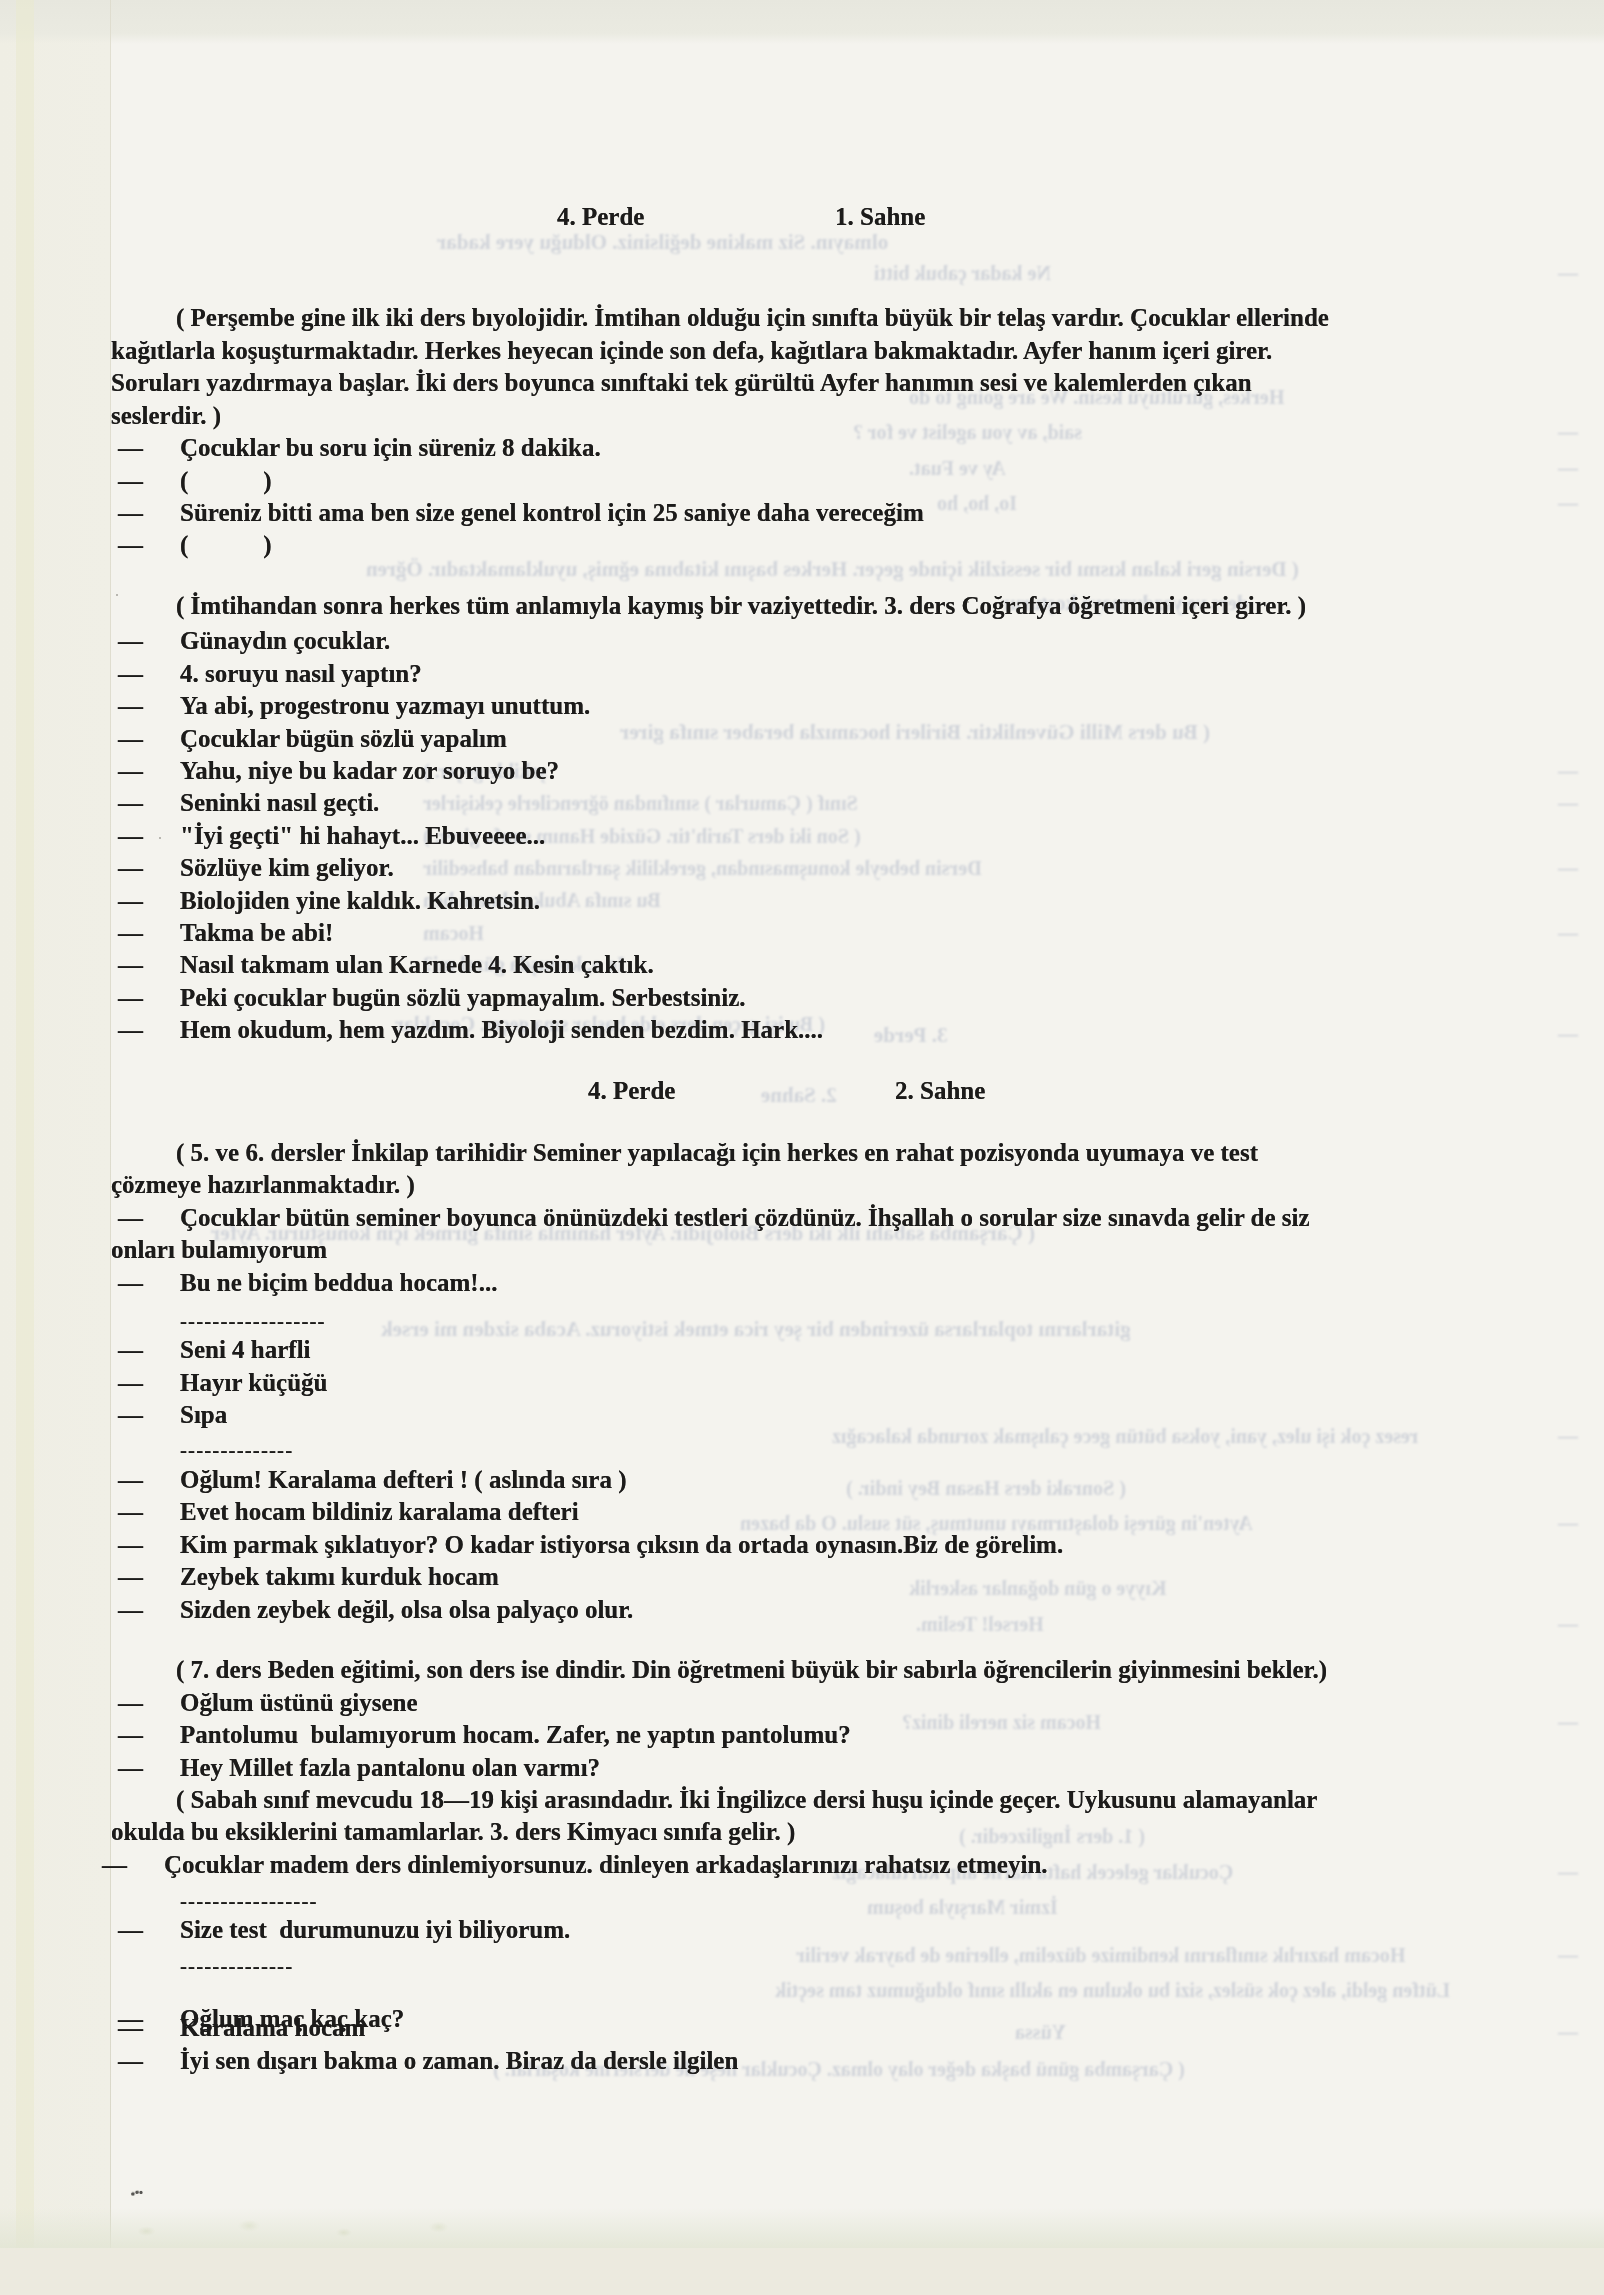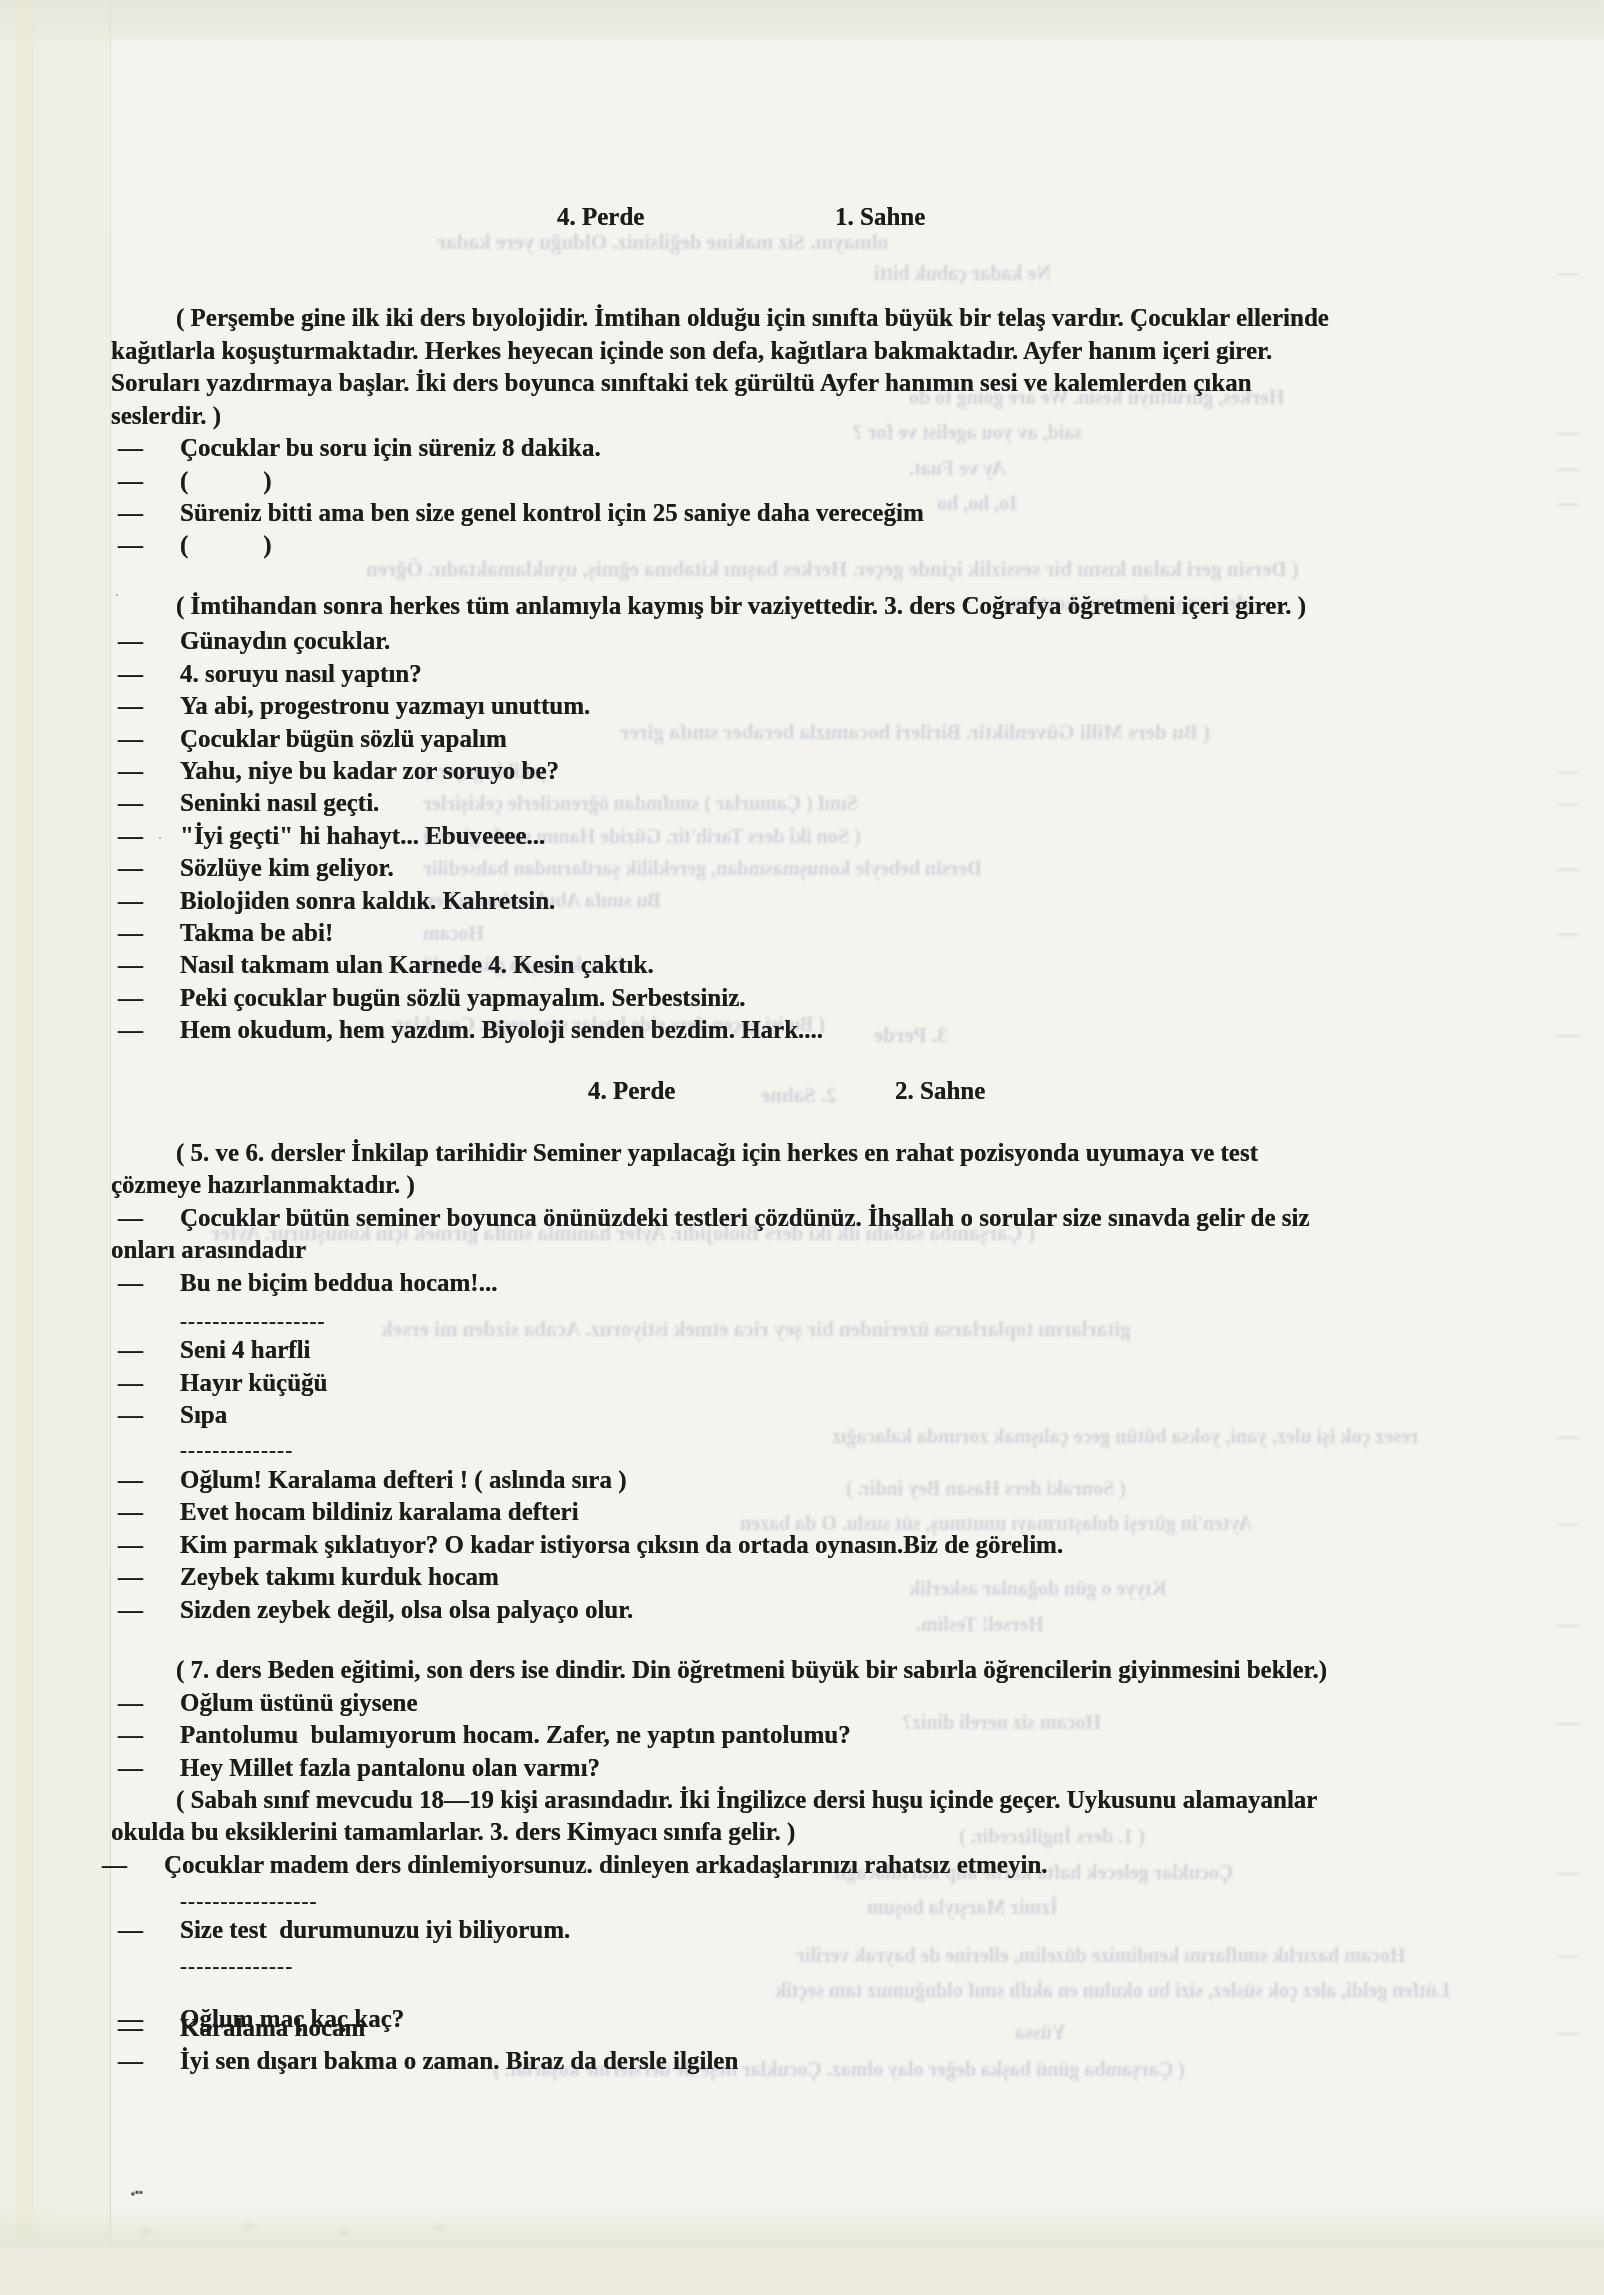--- a/index.html
+++ b/index.html
@@ -114,31 +114,31 @@
       <div class="line dlg" style="top: 531px; left: 118px;"><span class="dash">—</span><span>(            )</span></div>
       <div class="line para" style="top: 592px; left: 176px;">( İmtihandan sonra herkes tüm anlamıyla kaymış bir vaziyettedir. 3. ders Coğrafya öğretmeni içeri girer. )</div>
       <div class="line dlg" style="top: 627px; left: 118px;"><span class="dash">—</span><span>Günaydın çocuklar.</span></div>
       <div class="line dlg" style="top: 660px; left: 118px;"><span class="dash">—</span><span>4. soruyu nasıl yaptın?</span></div>
       <div class="line dlg" style="top: 692px; left: 118px;"><span class="dash">—</span><span>Ya abi, progestronu yazmayı unuttum.</span></div>
       <div class="line dlg" style="top: 725px; left: 118px;"><span class="dash">—</span><span>Çocuklar bügün sözlü yapalım</span></div>
       <div class="line dlg" style="top: 757px; left: 118px;"><span class="dash">—</span><span>Yahu, niye bu kadar zor soruyo be?</span></div>
       <div class="line dlg" style="top: 789px; left: 118px;"><span class="dash">—</span><span>Seninki nasıl geçti.</span></div>
       <div class="line dlg" style="top: 822px; left: 118px;"><span class="dash">—</span><span>"İyi geçti" hi hahayt... Ebuveeee...</span></div>
       <div class="line dlg" style="top: 854px; left: 118px;"><span class="dash">—</span><span>Sözlüye kim geliyor.</span></div>
-      <div class="line dlg" style="top: 887px; left: 118px;"><span class="dash">—</span><span>Biolojiden sonra kaldık. Kahretsin.</span></div>
+      <div class="line dlg" style="top: 887px; left: 118px;"><span class="dash">—</span><span>Biolojiden yine kaldık. Kahretsin.</span></div>
       <div class="line dlg" style="top: 919px; left: 118px;"><span class="dash">—</span><span>Takma be abi!</span></div>
       <div class="line dlg" style="top: 951px; left: 118px;"><span class="dash">—</span><span>Nasıl takmam ulan Karnede 4. Kesin çaktık.</span></div>
       <div class="line dlg" style="top: 984px; left: 118px;"><span class="dash">—</span><span>Peki çocuklar bugün sözlü yapmayalım. Serbestsiniz.</span></div>
       <div class="line dlg" style="top: 1016px; left: 118px;"><span class="dash">—</span><span>Hem okudum, hem yazdım. Biyoloji senden bezdim. Hark....</span></div>
       <span class="hdr-item" style="left: 588px; top: 1077px;">4. Perde</span>
       <span class="hdr-item" style="left: 895px; top: 1077px; text-align: right;">2. Sahne</span>
       <div class="line para" style="top: 1139px; left: 176px;">( 5. ve 6. dersler İnkilap tarihidir Seminer yapılacağı için herkes en rahat pozisyonda uyumaya ve test</div>
       <div class="line para" style="top: 1171px; left: 111px;">çözmeye hazırlanmaktadır. )</div>
       <div class="line dlg" style="top: 1204px; left: 118px;"><span class="dash">—</span><span>Çocuklar bütün seminer boyunca önünüzdeki testleri çözdünüz. İhşallah o sorular size sınavda gelir de siz</span></div>
-      <div class="line para" style="top: 1236px; left: 111px;">onları arasındadır</div>
+      <div class="line para" style="top: 1236px; left: 111px;">onları bulamıyorum</div>
       <div class="line dlg" style="top: 1269px; left: 118px;"><span class="dash">—</span><span>Bu ne biçim beddua hocam!...</span></div>
       <div class="line dots" style="top: 1307px; left: 180px;">------------------</div>
       <div class="line dlg" style="top: 1336px; left: 118px;"><span class="dash">—</span><span>Seni 4 harfli</span></div>
       <div class="line dlg" style="top: 1369px; left: 118px;"><span class="dash">—</span><span>Hayır küçüğü</span></div>
       <div class="line dlg" style="top: 1401px; left: 118px;"><span class="dash">—</span><span>Sıpa</span></div>
       <div class="line dots" style="top: 1436px; left: 180px;">--------------</div>
       <div class="line dlg" style="top: 1466px; left: 118px;"><span class="dash">—</span><span>Oğlum! Karalama defteri ! ( aslında sıra )</span></div>
       <div class="line dlg" style="top: 1498px; left: 118px;"><span class="dash">—</span><span>Evet hocam bildiniz karalama defteri</span></div>
       <div class="line dlg" style="top: 1531px; left: 118px;"><span class="dash">—</span><span>Kim parmak şıklatıyor? O kadar istiyorsa çıksın da ortada oynasın.Biz de görelim.</span></div>
       <div class="line dlg" style="top: 1563px; left: 118px;"><span class="dash">—</span><span>Zeybek takımı kurduk hocam</span></div>

